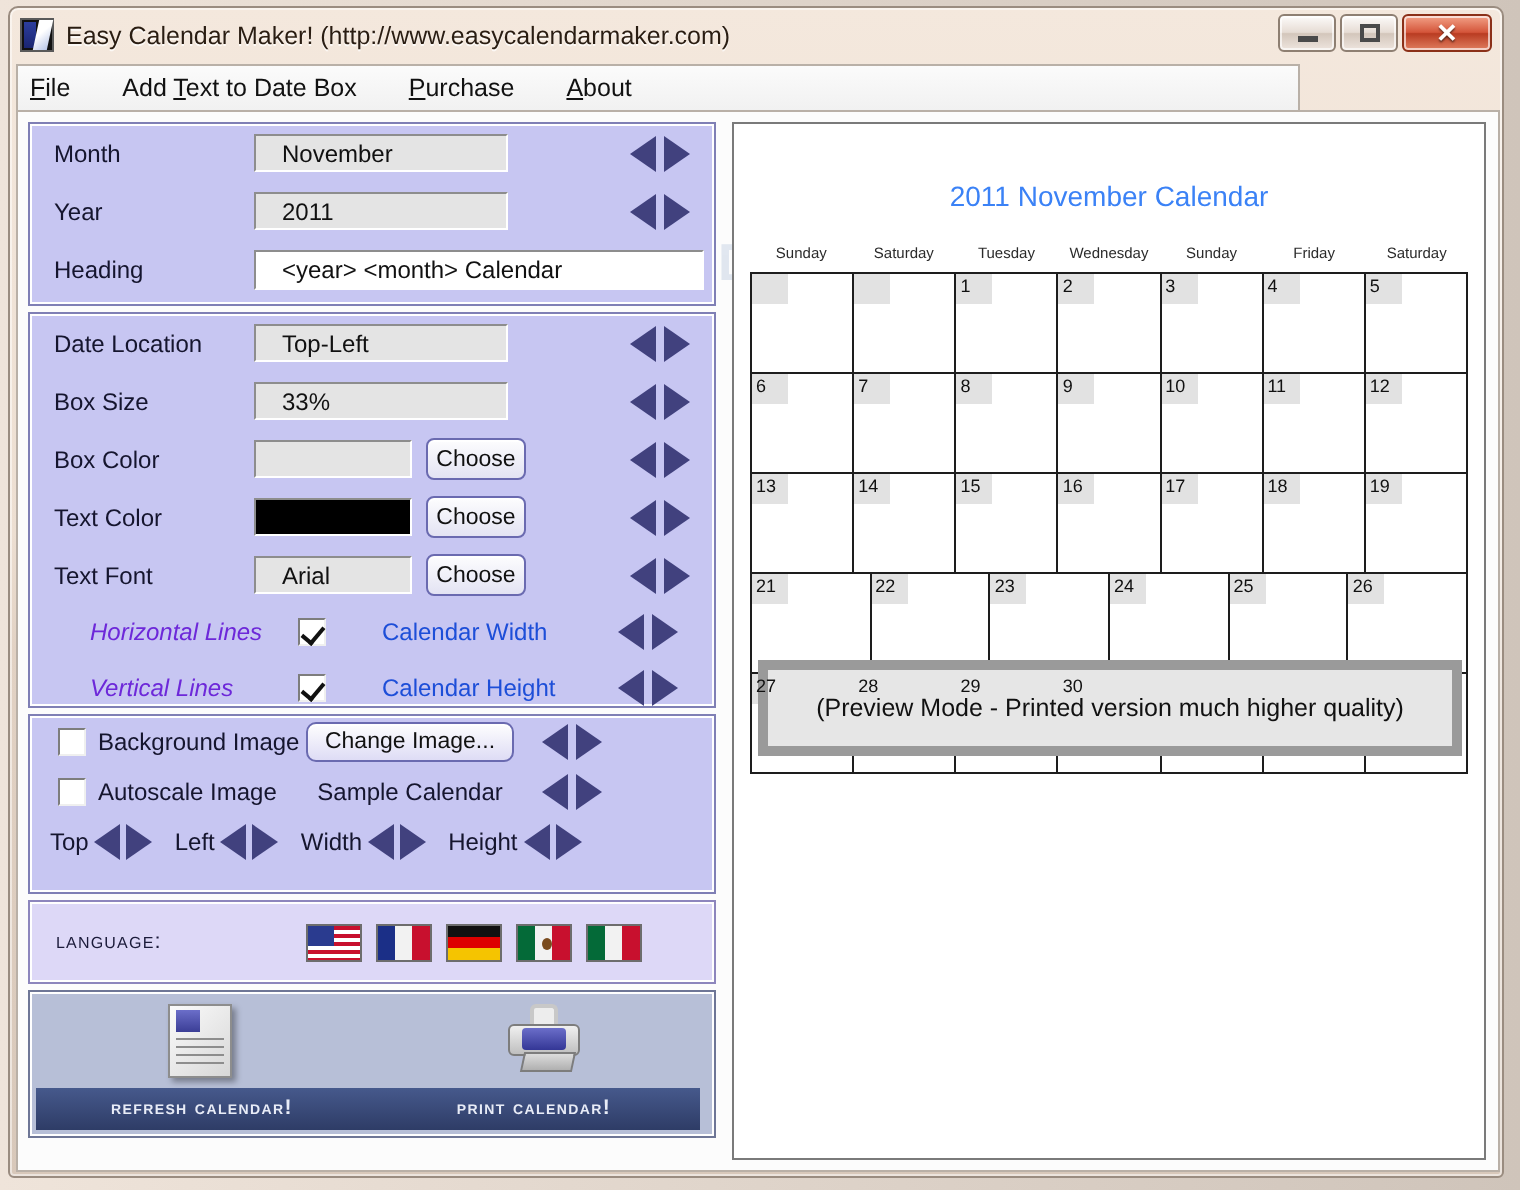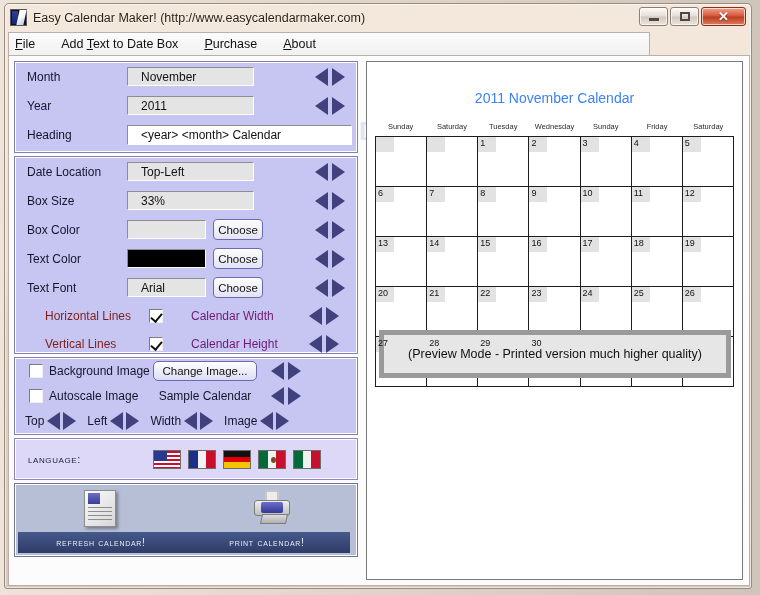--- a/index.html
+++ b/index.html
@@ -87,21 +87,21 @@
   
   .leftcol { position: absolute; left: 5px; top: 5px; width: 344px; }
   .gbox {
     background: #c7c6f2;
     border: 1px solid #7f7fb5;
     box-shadow: 0 0 0 1px #ffffff inset;
     position: relative;
   }
   .gbox.sect1 { height: 92px; }
   .gbox.sect2 { margin-top: 3px; height: 198px; }
-  .gbox.sect3 { margin-top: 3px; height: 78px; }
+  .gbox.sect3 { margin-top: 3px; height: 90px; }
   .gbox.sect4 { margin-top: 3px; height: 42px; background:#ddd8f7; border-color:#8d86bd;}
   .gbox.sect5 { margin-top: 3px; height: 74px; background:#b7bfd7; border-color:#6e7696;}
   .row { display: flex; align-items: center; height: 29px; padding-left: 12px; }
   .lbl { font-size: 12px; color: #15152e; width: 100px; flex: none; }
   .field {
     height: 19px; background: #e4e4e4;
     border-top: 1px solid #8d8d8d; border-left: 1px solid #8d8d8d;
     border-right: 1px solid #ffffff; border-bottom: 1px solid #ffffff;
     font-size: 12px; color: #111; padding: 1px 0 0 13px;
     display: flex; align-items: center; overflow: hidden; white-space: nowrap;
@@ -132,22 +132,22 @@
     border-right:1px solid #efefef; border-bottom:1px solid #efefef;
     position: relative; margin-right: 6px;
   }
   .cbx.on::after {
     content:""; position:absolute; left:3px; top:1px; width:5px; height:9px;
     border-right:2px solid #111; border-bottom:2px solid #111;
     transform: rotate(40deg);
   }
   .ctext { font-size: 12px; color:#15152e; }
   .sect2 .crow { display:flex; align-items:center; height:28px; padding-left:30px; }
-  .sect2 .crow .cname { width: 104px; font-size:12px; color:#7f1d1d; }
-  .sect2 .crow .rname { width: 112px; font-size:12px; color:#701a75; }
+  .sect2 .crow .cname { width: 104px; font-size:12px; color:#6d28d9;font-style:italic; }
+  .sect2 .crow .rname { width: 112px; font-size:12px; color:#1d4ed8; }
   .sect3 .crow { display:flex; align-items:center; height:25px; padding-left:14px; }
   .sect3 .crow .cname { width: 104px; font-size:12px; color:#15152e; }
   .changeimg {
     width: 104px; height: 20px; border-radius: 5px;
     background: linear-gradient(to bottom,#fefefe,#dedcf5);
     border: 1px solid #6a6ab0; font-size: 11.5px; color:#111;
     display:flex; align-items:center; justify-content:center;
     box-shadow: 0 1px 0 rgba(255,255,255,.9) inset;
   }
   .samplelbl { width:104px; font-size:12px; color:#15152e; text-align:center; }
@@ -167,21 +167,21 @@
   .flag.de { background: linear-gradient(to bottom,#111 0 33%,#d00 33% 66%,#f5c400 66% 100%); }
   .flag.mx { background: linear-gradient(to right,#046a38 0 33%,#f2f2f2 33% 66%,#c8102e 66% 100%); }
   .flag.mx::after{content:"";position:absolute;left:12px;top:6px;width:5px;height:6px;background:#7a4b1e;border-radius:50%;}
   .flag.it { background: linear-gradient(to right,#046a38 0 33%,#f2f2f2 33% 66%,#c8102e 66% 100%); }
   
   .actwrap { position:relative; height:100%; }
   .acticons { display:flex; height:47px; }
   .acthalf { flex:1; display:flex; align-items:center; justify-content:center; }
   .actbar { position:absolute; left:3px; right:7px; bottom:3px; height:21px;
     background: linear-gradient(to bottom,#46598c,#2e3c66);
-    display:flex; }
+    display:flex;font-weight:bold; }
   .actbar div {
     flex:1; text-align:center; font-size:10.5px; color:#e8ecf7;
     font-variant: small-caps; text-transform: lowercase; letter-spacing:.7px;
     line-height:21px;
   }
   
   .docicon { width:42px; height:40px; position:relative; }
   .docicon .pg {
     position:absolute; left:4px; top:2px; width:32px; height:37px;
     background: linear-gradient(135deg,#fbfbfb,#d7d7d7);
@@ -391,21 +391,21 @@
           <div class="quadrow">
             <div class="qn">Top</div>
             <span class="tri left"></span>
             <span class="tri right"></span>
             <div class="qn" style="margin-left:8px">Left</div>
             <span class="tri left"></span>
             <span class="tri right"></span>
             <div class="qn" style="margin-left:8px">Width</div>
             <span class="tri left"></span>
             <span class="tri right"></span>
-            <div class="qn" style="margin-left:8px">Image</div>
+            <div class="qn" style="margin-left:8px">Height</div>
             <span class="tri left"></span>
             <span class="tri right"></span>
           </div>
         </div>
 
         <div class="gbox sect4">
           <div class="langrow">
             <div class="langlbl">Language:</div>
             <div class="flag us"></div>
             <div class="flag fr"></div>
@@ -543,24 +543,20 @@
                 <div class="dnum">18</div>
               </div>
               <div class="cell">
                 <div class="shade"></div>
                 <div class="dnum">19</div>
               </div>
             </div>
             <div class="crow2">
               <div class="cell">
                 <div class="shade"></div>
-                <div class="dnum">20</div>
-              </div>
-              <div class="cell">
-                <div class="shade"></div>
                 <div class="dnum">21</div>
               </div>
               <div class="cell">
                 <div class="shade"></div>
                 <div class="dnum">22</div>
               </div>
               <div class="cell">
                 <div class="shade"></div>
                 <div class="dnum">23</div>
               </div>

